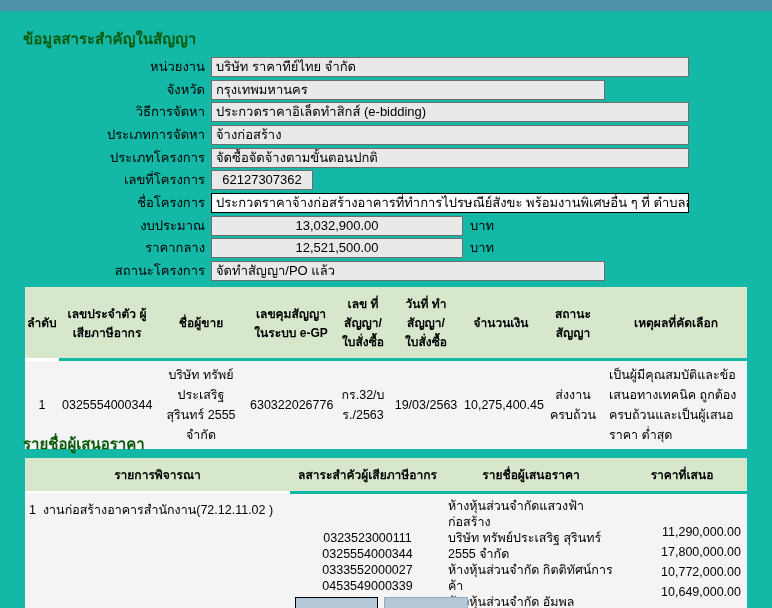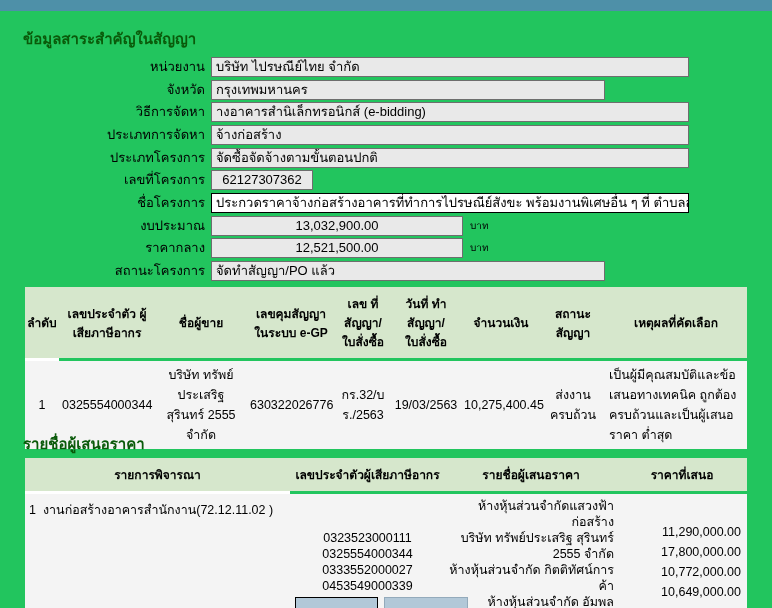--- a/index.html
+++ b/index.html
@@ -1,19 +1,19 @@
 <!DOCTYPE html>
 <html><head>
 <meta charset="utf-8">
 <style>
   * { margin:0; padding:0; box-sizing:border-box; }
   html,body { background:#ffffff; }
   body { font-family:"Liberation Sans", sans-serif; }
   #page {
-    position:relative; width:772px; height:608px; background:#22c55e;
+    position:relative; width:772px; height:608px; background:#14b8a6;
     overflow:hidden; font-size:13px; color:#000;
   }
   #topbar { position:absolute; left:0; top:0; width:772px; height:11px; background:#4e90a8; }
 
   .section-heading {
     position:absolute; left:23px; font-size:15px; font-weight:bold; color:#0a5a0a;
   }
   #heading-contract { top:27px; }
   #heading-bidders  { top:432px; }
 
@@ -28,21 +28,21 @@
     border:1px solid #6e6e6e; background:#e9e9e9;
     font-size:13px; line-height:18px; padding:0 4px;
     overflow:hidden; white-space:nowrap;
   }
   .box.wide   { width:478px; }
   .box.medium { width:394px; }
   .box.small  { width:102px;text-align:center; }
   .box.money  { width:252px; text-align:center; }
   .box.white  { background:#ffffff; border:1px solid #000; }
   .form-row .suffix {
-    position:absolute; left:470px; top:0; line-height:20px; font-size:10px;
+    position:absolute; left:470px; top:0; line-height:20px; font-size:13px;
   }
 
   
   .gtable { position:absolute; left:25px; width:722px; display:table; table-layout:fixed; border-collapse:collapse; }
   .trow { display:table-row; }
   .tcell { display:table-cell; vertical-align:middle; text-align:center; font-size:12px; padding:4px 3px; }
   .thead .tcell { background:#d6e7cc; font-weight:bold; padding:7px 2px; }
   .tbody .tcell { background:#f4f4f4; font-size:12.5px; }
   .gap-row { display:table-row; } .gap-row .tcell { background:#fff; padding:0; height:3px; }
 
@@ -55,50 +55,50 @@
   #contract-table .wrapnum { word-break:break-all; overflow-wrap:anywhere; }
 
   
   .b1{width:265px;} .b2{width:155px;} .b3{width:172px;} .b4{width:130px;}
   #bidders-table { top:458px; }
   #bidders-table .tbody .tcell { height:88px; }
   #bidders-table .item-cell { text-align:left; vertical-align:top; padding-top:6px; padding-left:4px; }
   #bidders-table .item-cell .seq { display:inline-block; width:14px; }
   #bidders-table .taxids-cell div { line-height:16px; }
   #bidders-table .names-cell { text-align:left; }
-  #bidders-table .names-cell div { line-height:16px;text-align:right; }
+  #bidders-table .names-cell div { line-height:16px; }
   #bidders-table .prices-cell { text-align:right; padding-right:6px; }
   #bidders-table .prices-cell div { line-height:20px; }
 
   
   .bottom-btn {
     position:absolute; top:597px; height:22px; background:#b2c8d8; font-size:12px;
   }
   #btn-left  { left:295px; width:83px; border:1px solid #000; }
   #btn-right { left:384px; width:84px; border:1px solid #93aabb; }
 </style>
 </head>
 <body>
 
 <div id="page">
   <div id="topbar"></div>
 
   <div id="heading-contract" class="section-heading">ข้อมูลสาระสำคัญในสัญญา</div>
 
   <div class="form-row" style="top:57px">
     <div class="lbl">หน่วยงาน</div>
-    <div class="box wide">บริษัท ไปรษณีย์ไทย จำกัด</div>
+    <div class="box wide">บริษัท ราคาทีย์ไทย จำกัด</div>
   </div>
   <div class="form-row" style="top:80px">
     <div class="lbl">จังหวัด</div>
     <div class="box medium">กรุงเทพมหานคร</div>
   </div>
   <div class="form-row" style="top:102px">
     <div class="lbl">วิธีการจัดหา</div>
-    <div class="box wide">างอาคารสำนิเล็กทรอนิกส์ (e-bidding)</div>
+    <div class="box wide">ประกวดราคาอิเล็ดทำสิกส์ (e-bidding)</div>
   </div>
   <div class="form-row" style="top:125px">
     <div class="lbl">ประเภทการจัดหา</div>
     <div class="box wide">จ้างก่อสร้าง</div>
   </div>
   <div class="form-row" style="top:148px">
     <div class="lbl">ประเภทโครงการ</div>
     <div class="box wide">จัดซื้อจัดจ้างตามขั้นตอนปกติ</div>
   </div>
   <div class="form-row" style="top:170px">
@@ -150,21 +150,21 @@
       <div class="tcell c8">ส่งงานครบถ้วน</div>
       <div class="tcell c9 reason-cell">เป็นผู้มีคุณสมบัติและข้อเสนอทางเทคนิค ถูกต้องครบถ้วนและเป็นผู้เสนอราคา ต่ำสุด</div>
     </div>
   </div>
 
   <div id="heading-bidders" class="section-heading">รายชื่อผู้เสนอราคา</div>
 
   <div id="bidders-table" class="gtable">
     <div class="trow thead">
       <div class="tcell b1">รายการพิจารณา</div>
-      <div class="tcell b2">เลขประจำตัวผู้เสียภาษีอากร</div>
+      <div class="tcell b2">ลสาระสำคัวผู้เสียภาษีอากร</div>
       <div class="tcell b3">รายชื่อผู้เสนอราคา</div>
       <div class="tcell b4">ราคาที่เสนอ</div>
     </div>
     <div class="gap-row">
         <div class="tcell" style="display:table-cell" colspan="4"></div>
       </div>
     <div class="trow tbody">
       <div class="tcell b1 item-cell">
         <span class="seq">1</span><span>งานก่อสร้างอาคารสำนักงาน(72.12.11.02 )</span>
       </div>

